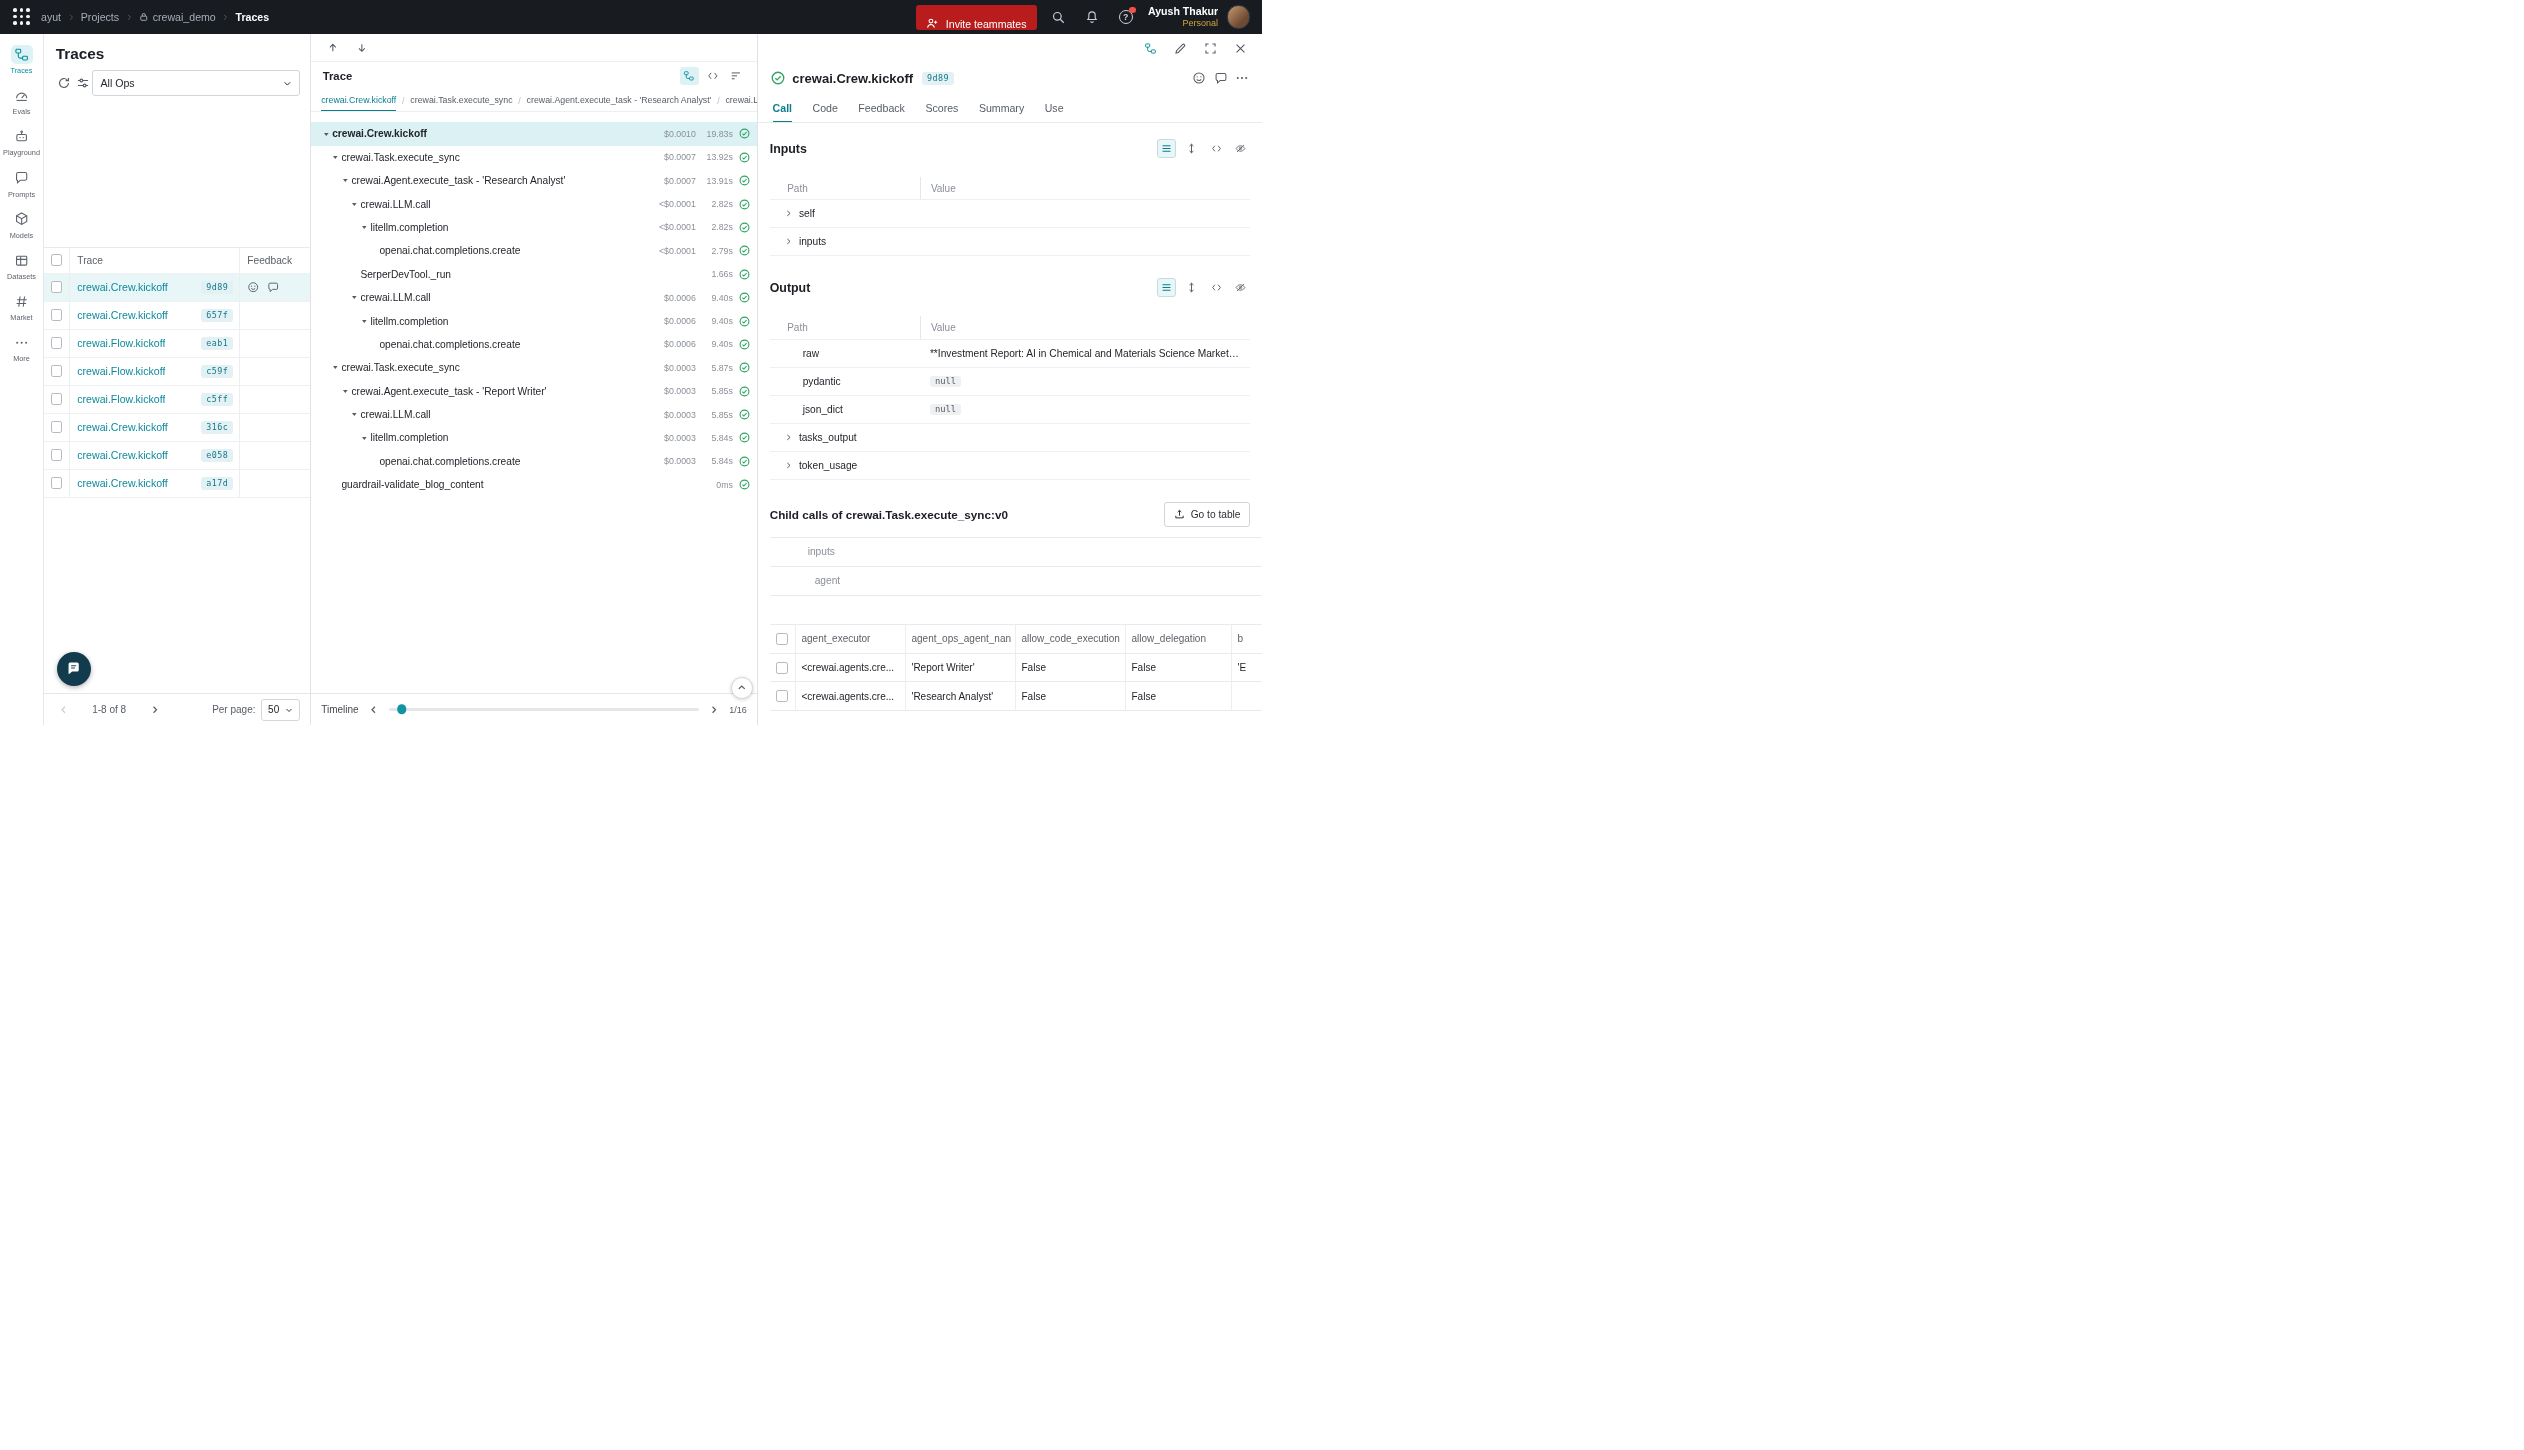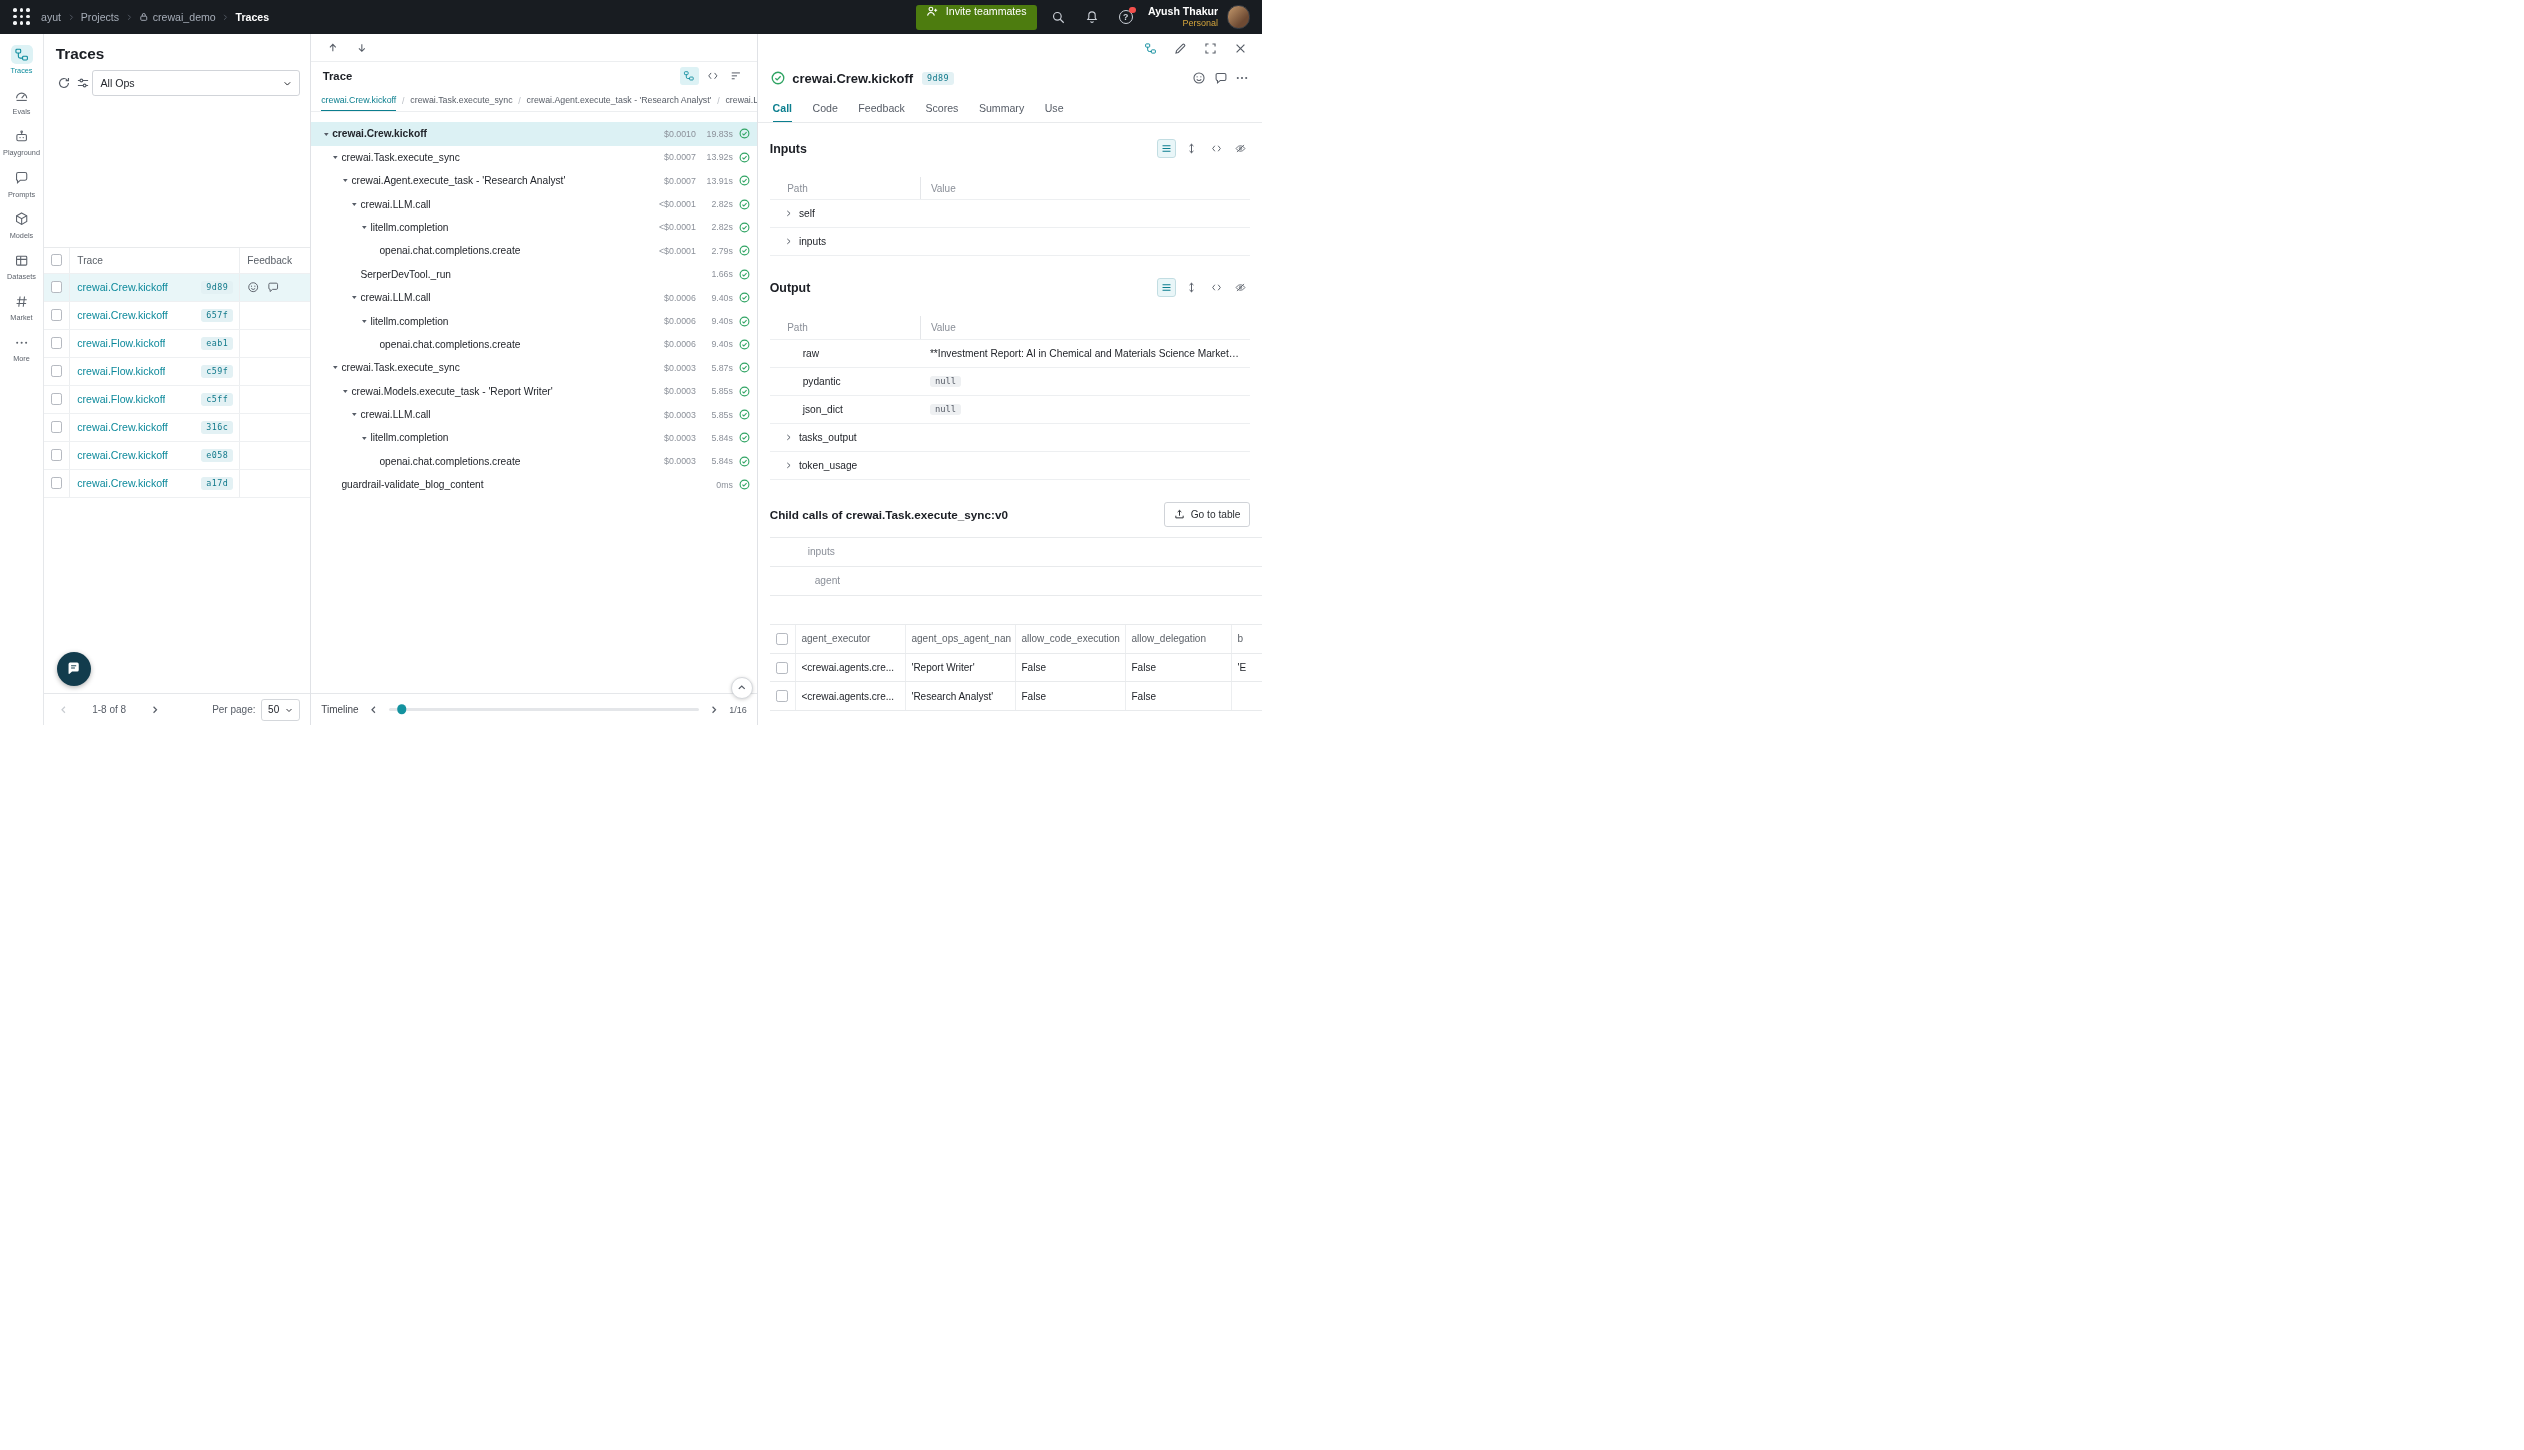--- a/index.html
+++ b/index.html
@@ -11,21 +11,21 @@
   
   .topbar { height:34px; background:#181c21; display:flex; align-items:center; padding:0 11.7px; gap:8.8px; flex:none; }
   .logo { width:20.5px; height:20.5px; display:grid; grid-template-columns:repeat(3,4.4px); grid-auto-rows:4.4px; gap:2.2px; place-content:center; cursor:pointer; }
   .logo i { width:3.7px; height:3.7px; border-radius:50%; background:#f2f4f6; }
   .crumbs { display:flex; align-items:center; gap:6.6px; }
   .crumb { color:#a6adb8; font-size:10.6px; cursor:pointer; white-space:nowrap; }
   .crumb.page { color:#ffffff; font-weight:700; }
   .crumb-sep { color:#5b626d; font-size:9.5px; }
   .crumb-lock { display:flex; align-items:center; gap:4.4px; color:#a6adb8; }
   .tb-spacer { flex:1; }
-  .invite-btn { display:flex; align-items:flex-start; gap:7px; background:#4d7c0f; color:#fff; border:none; border-radius:2.9px; height:25px; padding:0 10.2px; font-size:10.6px; font-family:inherit; cursor:pointer; }
+  .invite-btn { display:flex; align-items:flex-end; gap:7px; background:#b91c1c; color:#fff; border:none; border-radius:2.9px; height:25px; padding:0 10.2px; font-size:10.6px; font-family:inherit; cursor:pointer; }
   .tb-icon { width:25px; height:25px; display:grid; place-items:center; color:#ccd1d8; cursor:pointer; position:relative; }
   .help-circle { width:14px; height:14px; border:1.3px solid #ccd1d8; border-radius:50%; display:grid; place-items:center; font-size:8.8px; font-weight:700; }
   .notif-dot { position:absolute; top:2.2px; right:2.2px; width:6.6px; height:6.6px; border-radius:50%; background:#f4504c; }
   .userblk { text-align:right; line-height:1.2; margin-left:1px; cursor:pointer; }
   .user-name { color:#fff; font-size:10.6px; font-weight:600; }
   .user-scope { color:#d3a43c; font-size:9px; }
   .avatar { width:23.4px; height:23.4px; border-radius:50%; background:linear-gradient(135deg,#c59a6d,#6e4a33 70%); border:0.7px solid #3a3f46; cursor:pointer; }
 
   
   .main { flex:1; display:flex; min-height:0; }
@@ -688,21 +688,21 @@
                 <path d="M5 8.2l2 2 4-4.2"></path>
               </svg>
             </span>
         </div>
         <div class="tnode lvl2">
           <span class="caret">
               <svg width="6.6" height="6.6" viewBox="0 0 10 10" fill="currentColor">
                 <path d="M1.5 3l3.5 4.5L8.5 3z"></path>
               </svg>
             </span>
-          <span class="tname">crewai.Models.execute_task - 'Report Writer'</span>
+          <span class="tname">crewai.Agent.execute_task - 'Report Writer'</span>
           <span class="tcost">$0.0003</span>
           <span class="tdur">5.85s</span>
           <span class="tcheck">
               <svg width="11" height="11" viewBox="0 0 16 16" fill="none" stroke="currentColor" stroke-width="1.6">
                 <circle cx="8" cy="8" r="6.4"></circle>
                 <path d="M5 8.2l2 2 4-4.2"></path>
               </svg>
             </span>
         </div>
         <div class="tnode lvl3">

